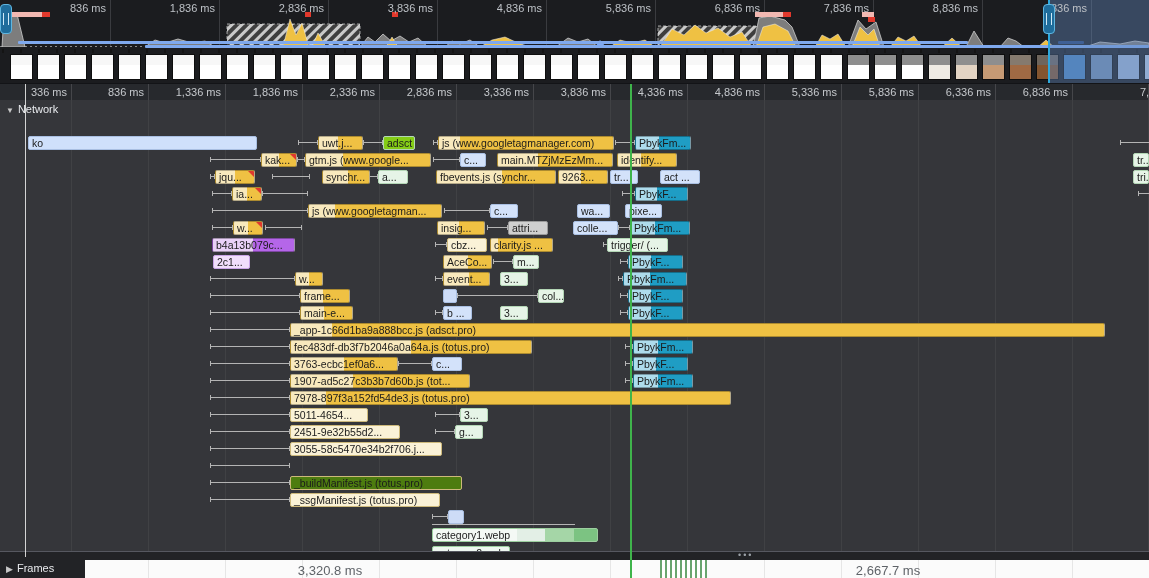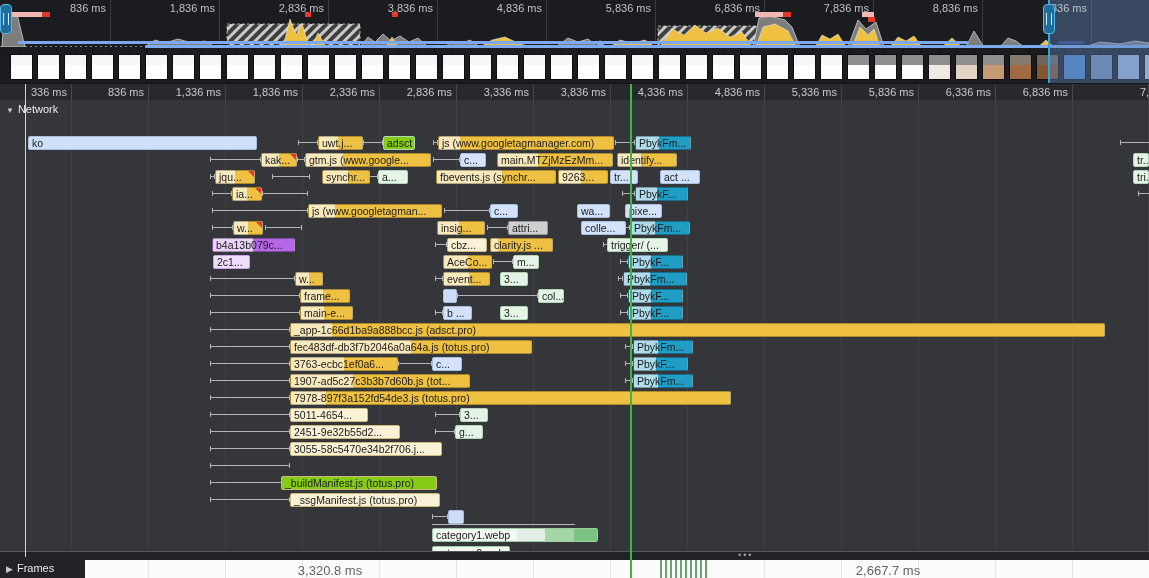--- a/index.html
+++ b/index.html
@@ -419,21 +419,21 @@
       <div class="seg" title="c..." style="left: 490px; top: 104px; width: 28px; border: 1px solid rgb(169, 191, 226); background: rgb(211, 226, 250);">c...</div>
       <div class="seg" title="wa..." style="left: 577px; top: 104px; width: 33px; border: 1px solid rgb(169, 191, 226); background: rgb(211, 226, 250);">wa...</div>
       <div class="seg" title="pixe..." style="left: 625px; top: 104px; width: 37px; border: 1px solid rgb(169, 191, 226); background: rgb(211, 226, 250);">pixe...</div>
       <div class="wh" style="left: 212px; top: 125px; width: 19px;"></div>
       <div class="wh" style="left: 265px; top: 125px; width: 35px;"></div>
       <div class="wh" style="left: 487px; top: 125px; width: 19px;"></div>
       <div class="wh" style="left: 618px; top: 125px; width: 10px;"></div>
       <div class="seg" title="w..." style="left: 233px; top: 121px; width: 30px; border: 1px solid rgba(0, 0, 0, 0.28); background: linear-gradient(90deg, rgb(248, 233, 189) 0px, rgb(248, 233, 189) 50%, rgb(239, 193, 67) 50%);">w...<span class="corner"></span></div>
       <div class="seg" title="insig..." style="left: 437px; top: 121px; width: 48px; border: 1px solid rgba(0, 0, 0, 0.28); background: linear-gradient(90deg, rgb(248, 233, 189) 0px, rgb(248, 233, 189) 45%, rgb(239, 193, 67) 45%);">insig...</div>
       <div class="seg" title="attri..." style="left: 508px; top: 121px; width: 40px; border: 1px solid rgb(155, 155, 155); background: rgb(207, 207, 207);">attri...</div>
-      <div class="seg" title="colle..." style="left: 573px; top: 121px; width: 45px; border: 1px solid rgb(169, 191, 226); background: rgb(211, 226, 250); margin-left: 8px;">colle...</div>
+      <div class="seg" title="colle..." style="left: 573px; top: 121px; width: 45px; border: 1px solid rgb(169, 191, 226); background: rgb(211, 226, 250);">colle...</div>
       <div class="seg" title="PbykFm..." style="left: 630px; top: 121px; width: 60px; border: 1px solid rgba(0, 0, 0, 0.3); background: linear-gradient(90deg, rgb(174, 220, 236) 0px, rgb(174, 220, 236) 42%, rgb(31, 157, 196) 42%);">PbykFm...</div>
       <div class="wh" style="left: 435px; top: 142px; width: 10px;"></div>
       <div class="wh" style="left: 603px; top: 142px; width: 3px;"></div>
       <div class="seg" title="b4a13b079c..." style="left: 212px; top: 138px; width: 83px; border: 1px solid rgba(0, 0, 0, 0.3); background: linear-gradient(90deg, rgb(234, 210, 248) 0px, rgb(234, 210, 248) 50%, rgb(181, 102, 233) 50%);">b4a13b079c...</div>
       <div class="seg" title="cbz..." style="left: 447px; top: 138px; width: 40px; border: 1px solid rgb(205, 185, 123); background: rgb(250, 242, 215);">cbz...</div>
       <div class="seg" title="clarity.js ..." style="left: 490px; top: 138px; width: 63px; border: 1px solid rgba(0, 0, 0, 0.28); background: linear-gradient(90deg, rgb(248, 233, 189) 0px, rgb(248, 233, 189) 12%, rgb(239, 193, 67) 12%);">clarity.js ...</div>
       <div class="seg" title="trigger/ (..." style="left: 607px; top: 138px; width: 61px; border: 1px solid rgb(179, 214, 181); background: rgb(230, 244, 231);">trigger/ (...</div>
       <div class="wh" style="left: 493px; top: 159px; width: 18px;"></div>
       <div class="wh" style="left: 620px; top: 159px; width: 6px;"></div>
       <div class="seg" title="2c1..." style="left: 213px; top: 155px; width: 37px; border: 1px solid rgb(201, 164, 230); background: rgb(241, 222, 251);">2c1...</div>
@@ -484,21 +484,21 @@
       <div class="seg" title="5011-6994..." style="left: 290px; top: 308px; width: 78px; border: 1px solid rgb(205, 185, 123); background: rgb(250, 242, 215);">5011-4654...</div>
       <div class="seg" title="3..." style="left: 460px; top: 308px; width: 28px; border: 1px solid rgb(179, 214, 181); background: rgb(230, 244, 231);">3...</div>
       <div class="wh" style="left: 210px; top: 329px; width: 78px;"></div>
       <div class="wh" style="left: 435px; top: 329px; width: 18px;"></div>
       <div class="seg" title="2451-9e32b55d2..." style="left: 290px; top: 325px; width: 110px; border: 1px solid rgb(205, 185, 123); background: rgb(250, 242, 215);">2451-9e32b55d2...</div>
       <div class="seg" title="g..." style="left: 455px; top: 325px; width: 28px; border: 1px solid rgb(179, 214, 181); background: rgb(230, 244, 231);">g...</div>
       <div class="wh" style="left: 210px; top: 346px; width: 78px;"></div>
       <div class="seg" title="3055-58c5470e34b2f706.j..." style="left: 290px; top: 342px; width: 152px; border: 1px solid rgb(205, 185, 123); background: rgb(250, 242, 215);">3055-58c5470e34b2f706.j...</div>
       <div class="wh" style="left: 210px; top: 363px; width: 78px;"></div>
       <div class="wh" style="left: 210px; top: 380px; width: 78px;"></div>
-      <div class="seg" title="_buildManifest.js (totus.pro)" style="left: 281px; top: 376px; width: 156px; border: 1px solid rgb(205, 185, 123); background: #84cc16;">_buildManifest.js (totus.pro)</div>
+      <div class="seg" title="_buildManifest.js (totus.pro)" style="left: 290px; top: 376px; width: 172px; border: 1px solid rgb(205, 185, 123); background: #4d7c0f;">_buildManifest.js (totus.pro)</div>
       <div class="wh" style="left: 210px; top: 397px; width: 78px;"></div>
       <div class="seg" title="_ssgManifest.js (totus.pro)" style="left: 290px; top: 393px; width: 150px; border: 1px solid rgb(205, 185, 123); background: rgb(250, 242, 215);">_ssgManifest.js (totus.pro)</div>
       <div class="wh" style="left: 432px; top: 414px; width: 14px;"></div>
       <div class="seg" title="" style="left: 448px; top: 410px; width: 16px; border: 1px solid rgb(169, 191, 226); background: rgb(205, 220, 247);"></div>
       <div class="topline" style="left: 432px; top: 424px; width: 143px;"></div>
       <div class="seg" title="category1.webp" style="left: 432px; top: 428px; width: 166px; border: 1px solid rgb(156, 207, 159); background: linear-gradient(90deg, rgb(244, 249, 245) 0%, rgb(244, 249, 245) 51%, rgb(227, 239, 230) 51%, rgb(227, 239, 230) 68%, rgb(165, 214, 167) 68%, rgb(165, 214, 167) 86%, rgb(124, 195, 130) 86%);">category1.webp</div>
       <div class="seg" title="category2.webp" style="left: 432px; top: 446px; width: 78px; border: 1px solid rgb(156, 207, 159); background: rgb(238, 247, 240);">category2.webp</div>
     </div>
 
   <div id="vline"></div>

